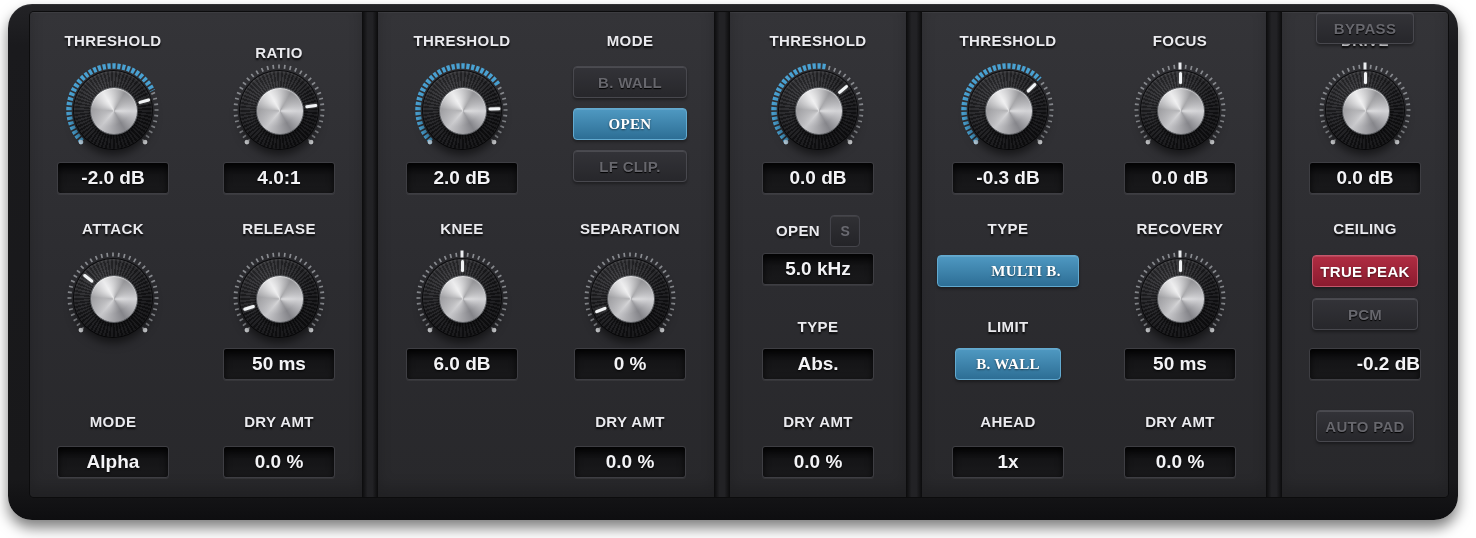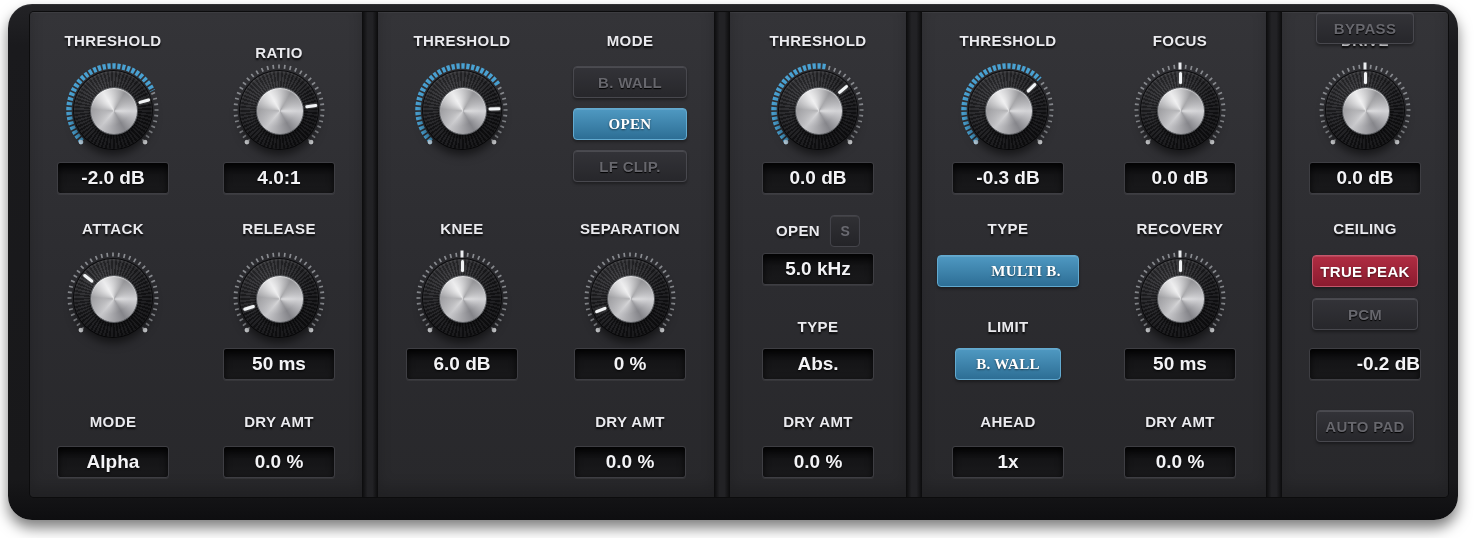--- a/index.html
+++ b/index.html
@@ -251,20 +251,21 @@
               <line x1="82.92416362208627" y1="75.26359930386191" x2="86.0975769832512" y2="77.69864501989679" stroke="#8a8c91" stroke-width="1.7"></line>
               <line x1="79.34493141924173" y1="79.34493141924172" x2="82.17335854398792" y2="82.17335854398792" stroke="#8a8c91" stroke-width="1.7"></line>
               <path d="M 18.887301627791906 81.11269837220809 A 44 44 0 1 1 86.04268994871563 24.76263680055397" fill="none" stroke="#4aa2d3" stroke-width="5.5" stroke-dasharray="3.2 1.7"></path>
               <circle cx="17.9680628122494" cy="82.0319371877506" r="2.4" fill="#bfd9ea"></circle>
               <circle cx="82.0319371877506" cy="82.0319371877506" r="2.4" fill="#d2d4d7"></circle>
             </svg>
             <div class="knob-body"></div>
             <div class="knob-cap"></div>
             <div class="knob-pointer" style="transform: rotate(88deg);"></div>
           </div>
+          <div class="slot value" style="top: 150px;">2.0 dB</div>
           <div class="slot label" style="top: 208px;">KNEE</div>
           <div class="slot knob" style="top: 236px;">
             <svg width="100" height="100" viewBox="0 0 100 100">
               <line x1="20.655068580758275" y1="79.34493141924172" x2="17.826641456012084" y2="82.17335854398792" stroke="#8a8c91" stroke-width="1.7"></line>
               <line x1="17.07583637791374" y1="75.26359930386191" x2="13.902423016748799" y2="77.69864501989679" stroke="#8a8c91" stroke-width="1.7"></line>
               <line x1="14.059945742945793" y1="70.74999999999999" x2="10.595844127808036" y2="72.74999999999999" stroke="#8a8c91" stroke-width="1.7"></line>
               <line x1="11.658999400781603" y1="65.88136244315122" x2="7.963481270736452" y2="67.41209617261158" stroke="#8a8c91" stroke-width="1.7"></line>
               <line x1="9.914078209003662" y1="60.74099037175461" x2="6.050374903847391" y2="61.7762665521647" stroke="#8a8c91" stroke-width="1.7"></line>
               <line x1="8.855038252986866" y1="55.416836977132135" x2="4.889258807491622" y2="55.93894174601234" stroke="#8a8c91" stroke-width="1.7"></line>
               <line x1="8.5" y1="50" x2="4.5" y2="50" stroke="#8a8c91" stroke-width="1.7"></line>

